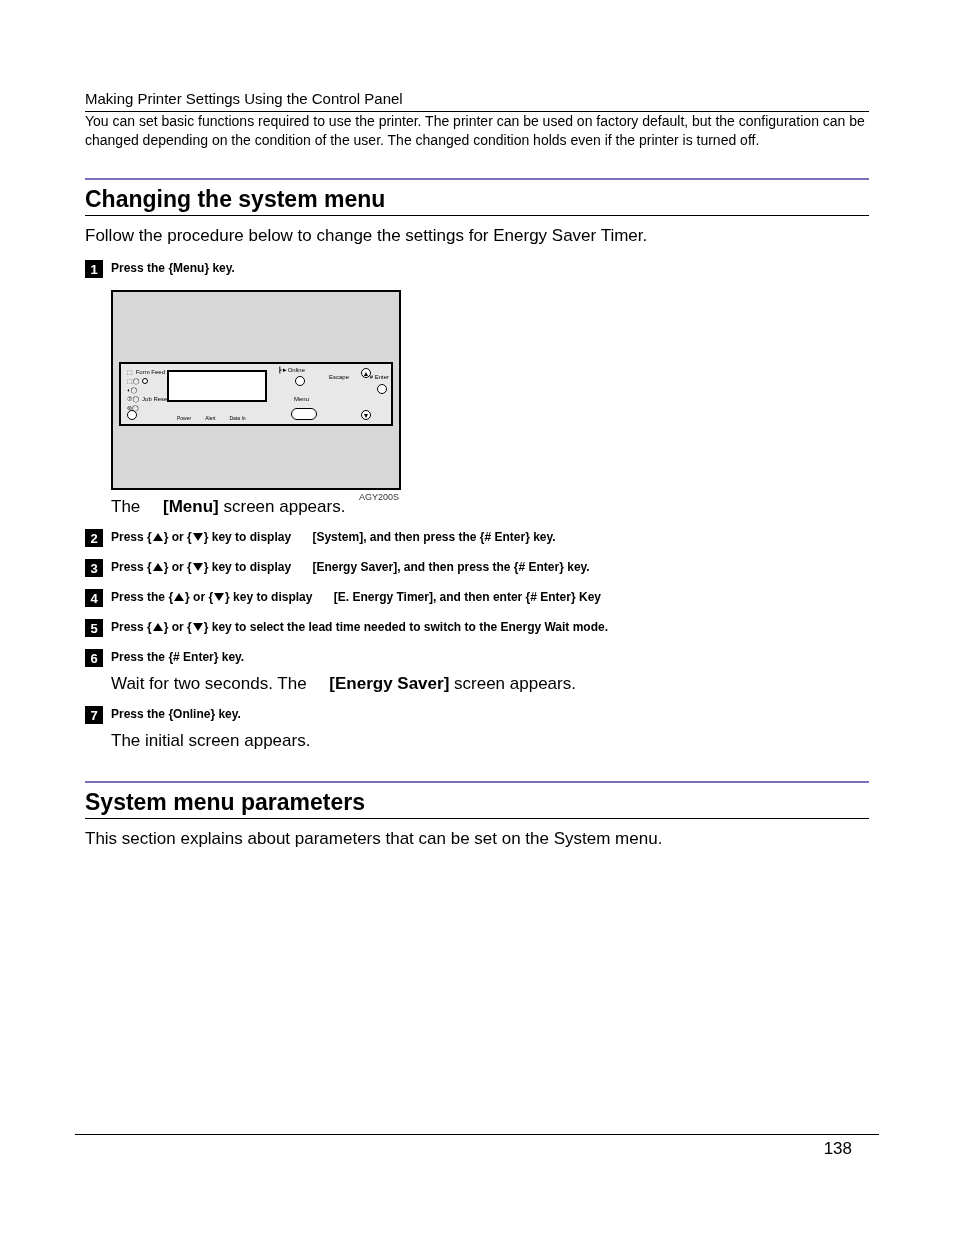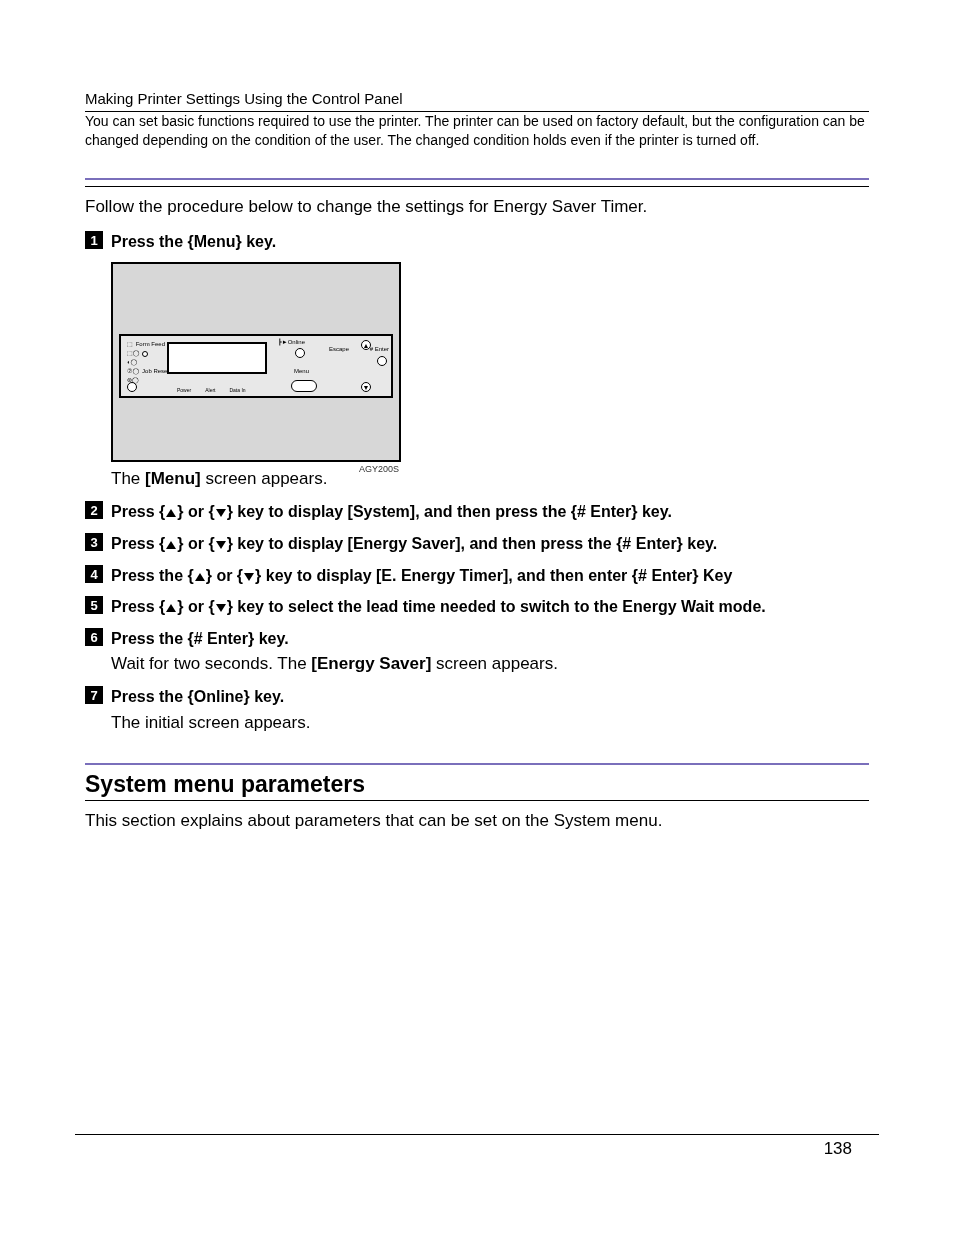--- a/index.html
+++ b/index.html
@@ -9,23 +9,23 @@
   h1 { font-size: 36px; font-weight: bold; margin-bottom: 28px; letter-spacing: 0.5px; }
   .intro { font-size: 14px; line-height: 1.35; margin-bottom: 28px; }
   .section-rule { border: none; border-top: 2px solid #7a6fbb; margin: 0 0 6px 0; }
   h2 { font-size: 23px; font-weight: bold; margin-bottom: 2px; }
   .thin-rule { border: none; border-top: 1px solid #000; margin-bottom: 10px; }
   .lead { font-size: 17px; margin-bottom: 14px; }
   .step { margin-bottom: 10px; }
   .step-head { display: flex; align-items: flex-start; gap: 6px; }
   .step-num { width: 20px; height: 20px; flex: 0 0 20px; }
   .step-num svg { display: block; }
-  .step-title { font-size: 16px; font-weight: bold; line-height: 1.35; }
+  .step-title { font-size: 12px; font-weight: bold; line-height: 1.35; }
   .step-body { margin-left: 26px; font-size: 17px; line-height: 1.35; margin-top: 4px; }
-  .kscreen { font-weight: bold; }
+  .kscreen { font-weight: bold; margin-left: 18px; }
   .arrow-key { display: inline-flex; align-items: center; vertical-align: -2px; }
   .arrow-key svg { display: inline; }
   .panel-wrap { margin: 10px 0 6px 26px; }
   .panel { width: 290px; height: 200px; border: 2px solid #000; background: #d7d7d7; position: relative; }
   .panel-inner { position: absolute; left: 6px; right: 6px; top: 70px; height: 64px; border: 2px solid #000; background: #e8e8e8; }
   .lcd { position: absolute; left: 46px; top: 6px; width: 100px; height: 32px; border: 2px solid #000; background: #fff; }
   .led-col { position: absolute; left: 6px; top: 4px; font-size: 6px; line-height: 9px; }
   .led-col .row { display: flex; align-items: center; gap: 3px; }
   .led-dot { width: 6px; height: 6px; border: 1px solid #000; border-radius: 50%; display:inline-block; background:#fff; }
   .btn-bottom { position: absolute; left: 6px; bottom: 4px; font-size: 6px; display: flex; align-items: center; gap: 2px;}
@@ -50,20 +50,21 @@
 </head>
 <body>
 
 <div class="page">
   <div class="header-line">Making Printer Settings Using the Control Panel</div>
 
 
   <p class="intro">You can set basic functions required to use the printer. The printer can be used on factory default, but the configuration can be changed depending on the condition of the user. The changed condition holds even if the printer is turned off.</p>
 
   <hr class="section-rule">
+  <h2>Changing the system menu</h2>
   <hr class="thin-rule">
   <p class="lead">Follow the procedure below to change the settings for Energy Saver Timer.</p>
 
   <div class="step">
     <div class="step-head">
       <span class="step-num">
         <svg width="20" height="20">
             <rect x="0" y="0" width="18" height="18" fill="#000"></rect>
             <rect x="1" y="1" width="16" height="16" fill="#000"></rect>
             <text x="9" y="14" font-size="13" font-weight="bold" fill="#fff" text-anchor="middle" font-family="Arial">1</text>

